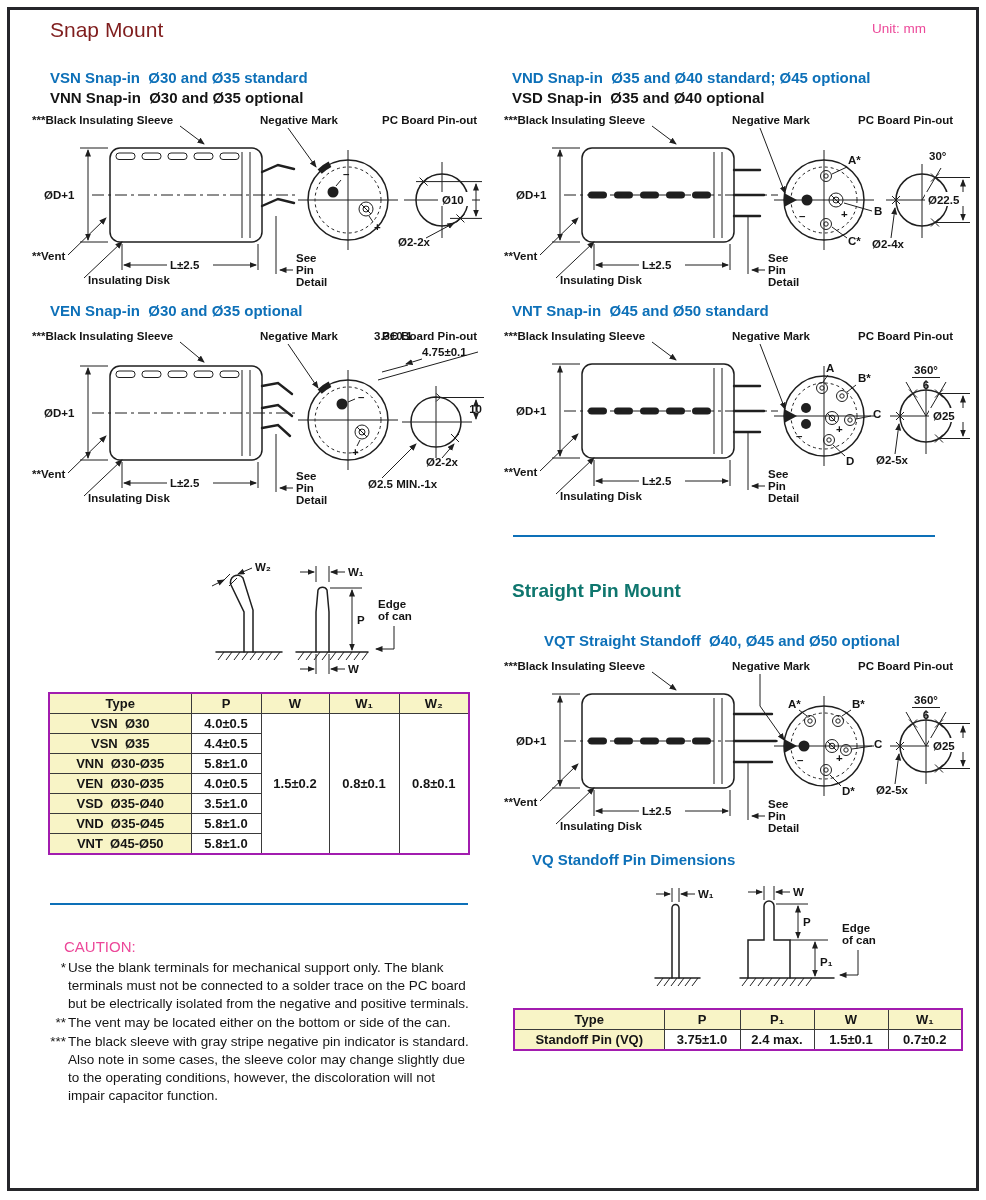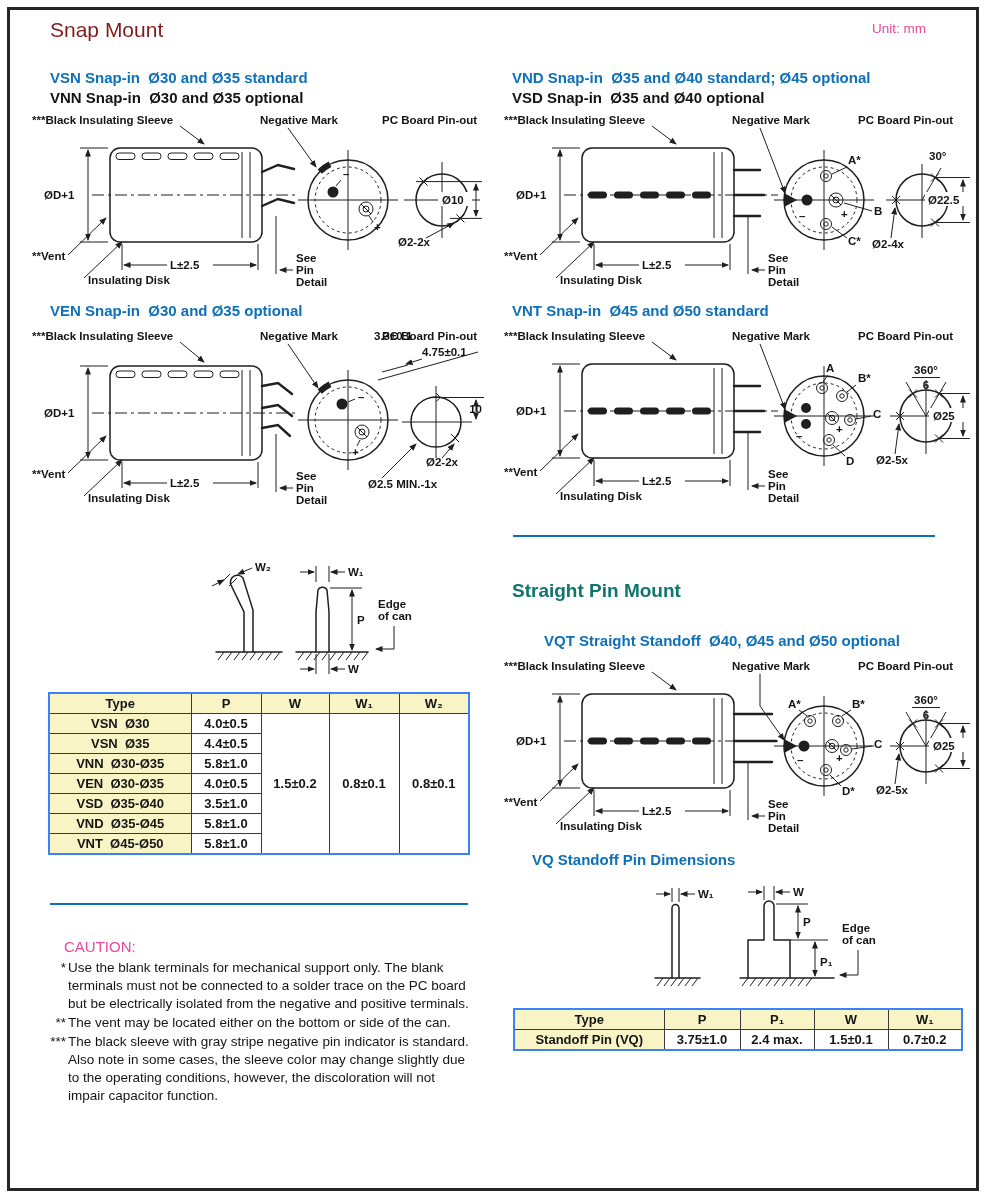--- a/index.html
+++ b/index.html
@@ -16,21 +16,21 @@
   .divider{height:2px;background:#0d70b8;}
   svg{overflow:visible;}
   svg text{font-family:"Liberation Sans",sans-serif;font-size:11.5px;font-weight:bold;fill:#141414;}
   .ln{stroke:#1f1f1f;stroke-width:1.5;fill:none;stroke-linecap:round;}
   .thin{stroke:#1f1f1f;stroke-width:1;fill:none;}
   .pinl{stroke:#1f1f1f;stroke-width:2.4;fill:none;stroke-linecap:round;}
   .dsh{stroke:#1f1f1f;stroke-width:1;fill:none;stroke-dasharray:3 3;}
   .cl{stroke:#1f1f1f;stroke-width:1;fill:none;stroke-dasharray:12 4 3 4;}
   .fl{fill:#1f1f1f;stroke:none;}
   .wbg{fill:#ffffff;stroke:none;}
-  .tbl{border-collapse:collapse;border:2px solid #3b82f6;}
+  .tbl{border-collapse:collapse;border:2px solid #a21caf;}
   .tbl td{border:1px solid #3a3a3a;font-size:13px;font-weight:bold;text-align:center;height:17px;padding:1px 4px;white-space:pre;}
   .yel{background:#f8f4c6;}
   .caution-h{color:#ec4899;font-size:15px;font-weight:normal;}
   .note{display:flex;font-size:13.5px;line-height:18px;margin-bottom:1px;}
   .note .mark{width:28px;flex:none;text-align:right;padding-right:2px;}
   .note .txt{flex:1;}
 </style>
 </head>
 <body>
 

